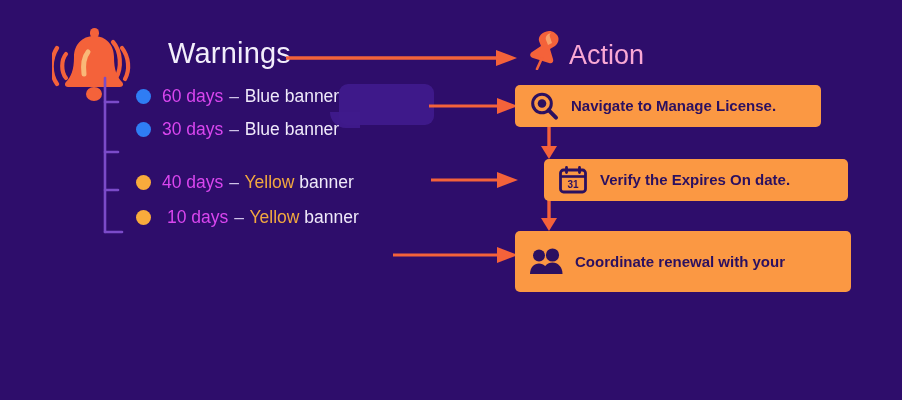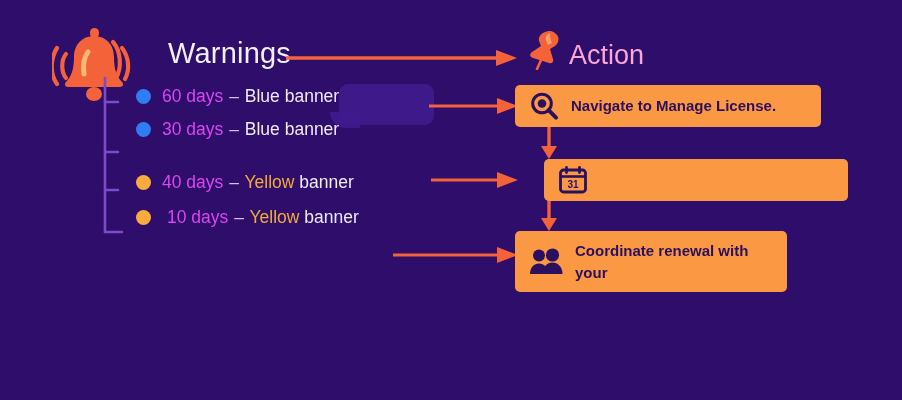--- a/index.html
+++ b/index.html
@@ -66,21 +66,21 @@
     gap:12px;
   }
   .action-icon{flex:none;width:30px;height:30px;display:block;}
   .action-text{
     color:#2b1060;font-weight:700;font-size:15px;line-height:1.45;
   }
   .action-text .l2{display:block;}
 
   #action-box-1{left:515px;top:85px;width:306px;height:42px;}
   #action-box-2{left:544px;top:159px;width:304px;height:42px;}
-  #action-box-3{left:515px;top:231px;width:272px;height:61px;align-items:center;}
+  #action-box-3{left:515px;top:231px;width:336px;height:61px;align-items:center;}
 
   
   .arrow{position:absolute;}
   #arrow-top{left:286px;top:48px;width:232px;height:20px;}
   #arrow-to-box1{left:429px;top:96px;width:90px;height:20px;}
   #arrow-to-box2{left:431px;top:170px;width:88px;height:20px;}
   #arrow-to-box3{left:393px;top:245px;width:126px;height:20px;}
   #arrow-v-1{left:538px;top:127px;width:22px;height:33px;}
   #arrow-v-2{left:538px;top:200px;width:22px;height:32px;}
 </style>
@@ -206,20 +206,21 @@
     <span class="action-text">Navigate to Manage License.</span>
   </div>
 
   <div class="action-box" id="action-box-2">
     <svg class="action-icon" viewBox="0 0 30 30">
       <rect x="2.5" y="5" width="25" height="22" rx="3" fill="none" stroke="#2b1060" stroke-width="2.8"></rect>
       <path d="M2.5 11.5 H27.5" stroke="#2b1060" stroke-width="2.6"></path>
       <path d="M8.5 2.5 V7.5 M21.5 2.5 V7.5" stroke="#2b1060" stroke-width="2.8" stroke-linecap="round"></path>
       <text x="15" y="23" text-anchor="middle" font-family="'Liberation Sans',sans-serif" font-size="10" font-weight="700" fill="#2b1060">31</text>
     </svg>
+    <span class="action-text">Verify the Expires On date.</span>
   </div>
 
   <div class="action-box" id="action-box-3">
     <svg class="action-icon" viewBox="0 0 34 30" style="width:34px;height:30px">
       <circle cx="10" cy="8.5" r="6" fill="#2b1060"></circle>
       <circle cx="23.5" cy="8" r="6.6" fill="#2b1060"></circle>
       <path d="M1 27 c0 -6.5 4.2 -10.5 9 -10.5 c4.8 0 9 4 9 10.5 z" fill="#2b1060"></path>
       <path d="M13.5 27 c0 -7 4.6 -11.5 10 -11.5 c5.4 0 10 4.5 10 11.5 z" fill="#2b1060"></path>
     </svg>
     <span class="action-text">

